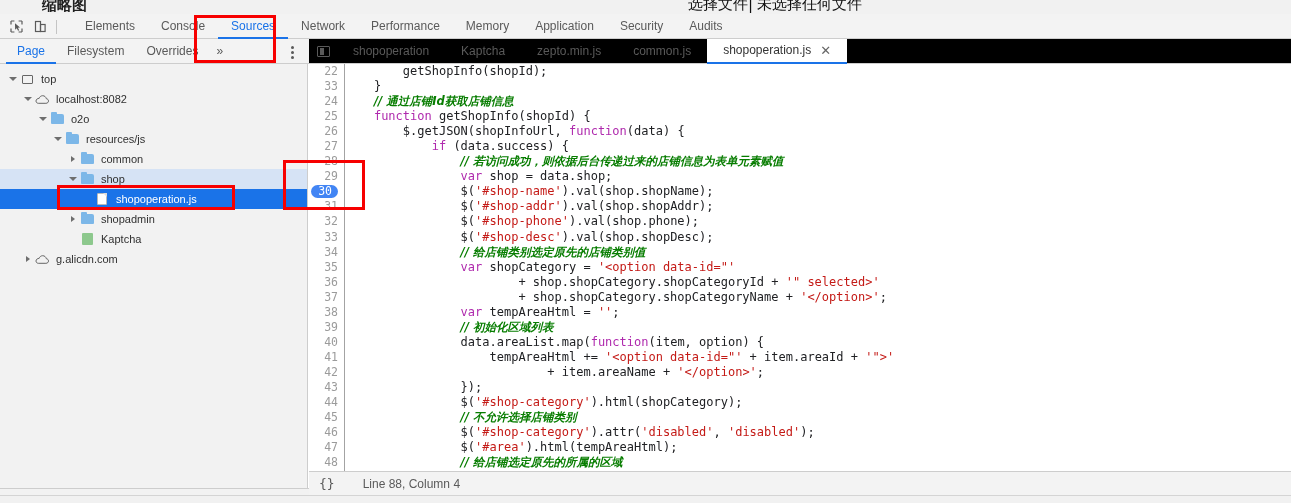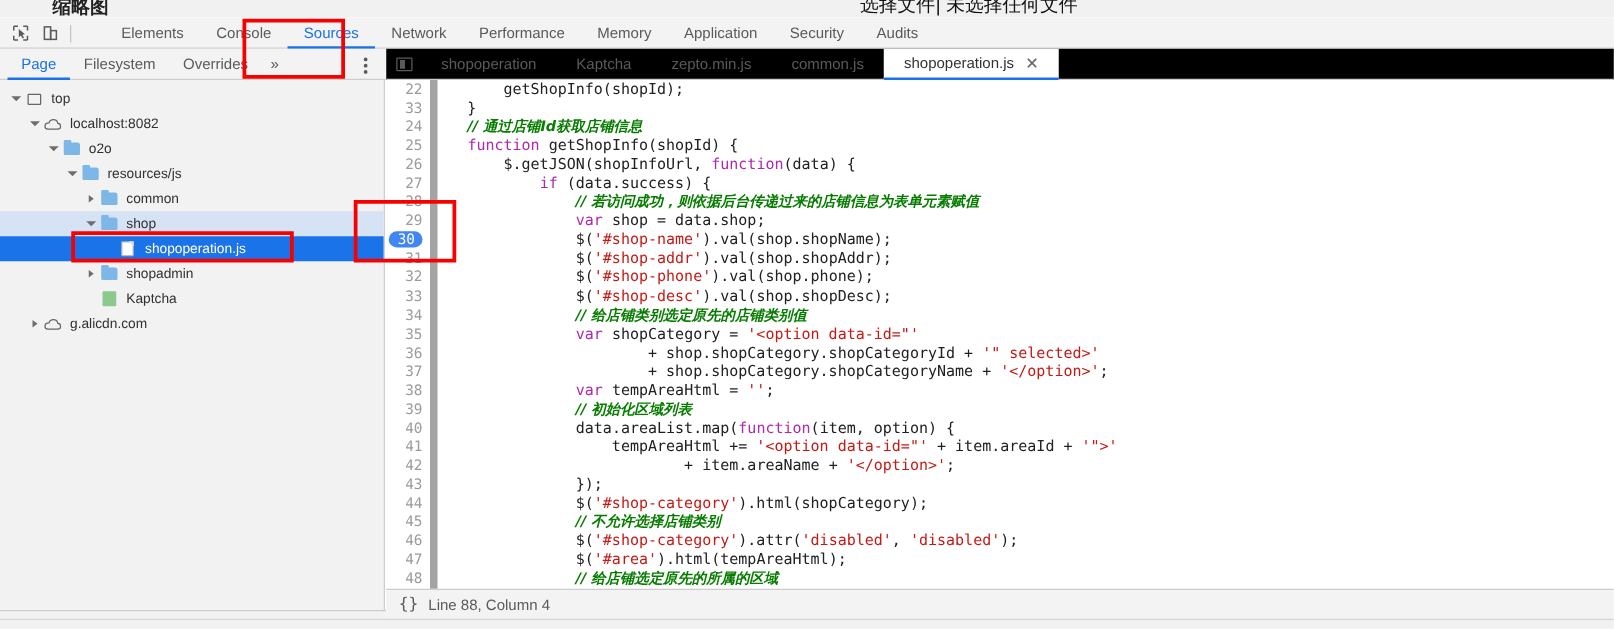--- a/index.html
+++ b/index.html
@@ -19,21 +19,21 @@
   .page-strip-right{position:absolute;left:688px;top:-5px;font-size:15px;color:#111;
      font-family:"DejaVu Sans",sans-serif;white-space:nowrap;}
   .file-sep{display:inline-block;width:9px;}
 
   
   .dt-tabbar{position:absolute;left:0;top:14px;width:1291px;height:25px;background:#f3f3f3;
      border-bottom:1px solid #cdcdcd;box-sizing:border-box;}
   .dt-toolicons{position:absolute;left:4px;top:2px;display:flex;align-items:center;height:21px;}
   .ticon{width:24px;height:21px;display:flex;align-items:center;justify-content:center;cursor:pointer;}
   .vsep{width:1px;height:14px;background:#c4c4c4;margin:0 4px;}
-  .dt-tabs{position:absolute;left:84px;top:0;height:25px;display:flex;align-items:stretch;}
+  .dt-tabs{position:absolute;left:72px;top:0;height:25px;display:flex;align-items:stretch;}
   .dt-tab{padding:0 13px;height:25px;line-height:25px;font-size:12px;color:#5a5a5a;
      white-space:nowrap;cursor:pointer;box-sizing:border-box;}
   .dt-tab.active{color:#1a73e8;border-bottom:2px solid #1a73e8;}
 
   
   .sub-bar{position:absolute;left:0;top:39px;width:309px;height:25px;background:#f3f3f3;
      border-bottom:1px solid #cdcdcd;box-sizing:border-box;}
   .sub-tabs{display:flex;align-items:stretch;height:25px;padding-left:6px;}
   .sub-tab{padding:0 11px;height:25px;line-height:24px;font-size:12px;color:#5a5a5a;cursor:pointer;box-sizing:border-box;}
   .sub-tab.active{color:#1a73e8;border-bottom:2px solid #1a73e8;}
@@ -71,40 +71,40 @@
   .ed-collapse{width:28px;display:flex;align-items:center;justify-content:center;cursor:pointer;}
   .ed-collapse .box{width:13px;height:11px;border:1.4px solid #5a5a5a;border-radius:1px;position:relative;box-sizing:border-box;display:flex;align-items:center;}
   .ed-collapse .box:before{content:"";position:absolute;left:2px;top:1px;bottom:1px;width:4px;background:#5a5a5a;}
   .ed-tab{padding:0 16px;height:25px;line-height:25px;font-size:12px;color:#5a5a5a;white-space:nowrap;
      cursor:pointer;box-sizing:border-box;display:flex;align-items:center;}
   .ed-tab.active{color:#333;background:#fff;border-bottom:2px solid #1a73e8;}
   .ed-tab .xbtn{margin-left:9px;font-size:13px;color:#666;line-height:1;cursor:pointer;}
 
   .code-area{position:relative;height:423px;overflow:hidden;background:#fff;
      font-family:"DejaVu Sans Mono","Liberation Mono",monospace;font-size:12px;}
-  .gutter{position:absolute;left:0;top:0;width:35px;height:100%;background:#fff;border-right:6px solid #a3a3a3;}
+  .gutter{position:absolute;left:0;top:0;width:35px;height:100%;background:#fff;border-right:1px solid #a3a3a3;}
   .codelines{position:absolute;left:36px;top:0;right:0;height:100%;}
   .ln{height:15.05px;line-height:15.05px;text-align:right;padding-right:6px;color:#9b9b9b;font-size:11.5px;
      font-family:"DejaVu Sans Mono",monospace;box-sizing:border-box;}
   .ln.cur{color:#fff;}
   .ln.cur span{background:#4285f4;border-radius:7px;padding:0 6px 0 7px;display:inline-block;
      line-height:13px;margin-top:1px;}
   .cl{height:15.05px;line-height:15.05px;white-space:pre;color:#202124;
      font-family:"DejaVu Sans Mono",monospace;font-size:12px;}
   .kw{color:#af29ad;}
   .str{color:#c41a16;}
   .cm{color:#077d00;font-style:italic;font-family:"DejaVu Sans",sans-serif;font-weight:bold;font-size:11.5px;}
   .id{color:#202124;}
   .pl{color:#202124;}
 
   
   .statusbar{position:absolute;left:309px;top:471px;width:982px;height:24px;background:#f3f3f3;
      border-top:1px solid #cdcdcd;box-sizing:border-box;display:flex;align-items:center;}
   .braces{margin-left:10px;font-family:"DejaVu Sans Mono",monospace;font-size:13px;color:#5a5a5a;}
-  .statustext{margin-left:8px;font-size:12px;color:#5a5a5a;}
+  .statustext{margin-left:28px;font-size:12px;color:#5a5a5a;}
   .footer-strip{position:absolute;left:0;top:495px;width:1291px;height:8px;background:#f1f1f1;border-top:1px solid #d4d4d4;box-sizing:border-box;}
   .nav-footer{position:absolute;left:0;top:488px;width:309px;height:7px;background:#f2f2f2;border-top:1px solid #cdcdcd;box-sizing:border-box;}
 
   
   .redbox{position:absolute;border:3px solid #f70000;box-sizing:border-box;pointer-events:none;}
 </style>
 </head>
 <body>
 
 <div class="app">

